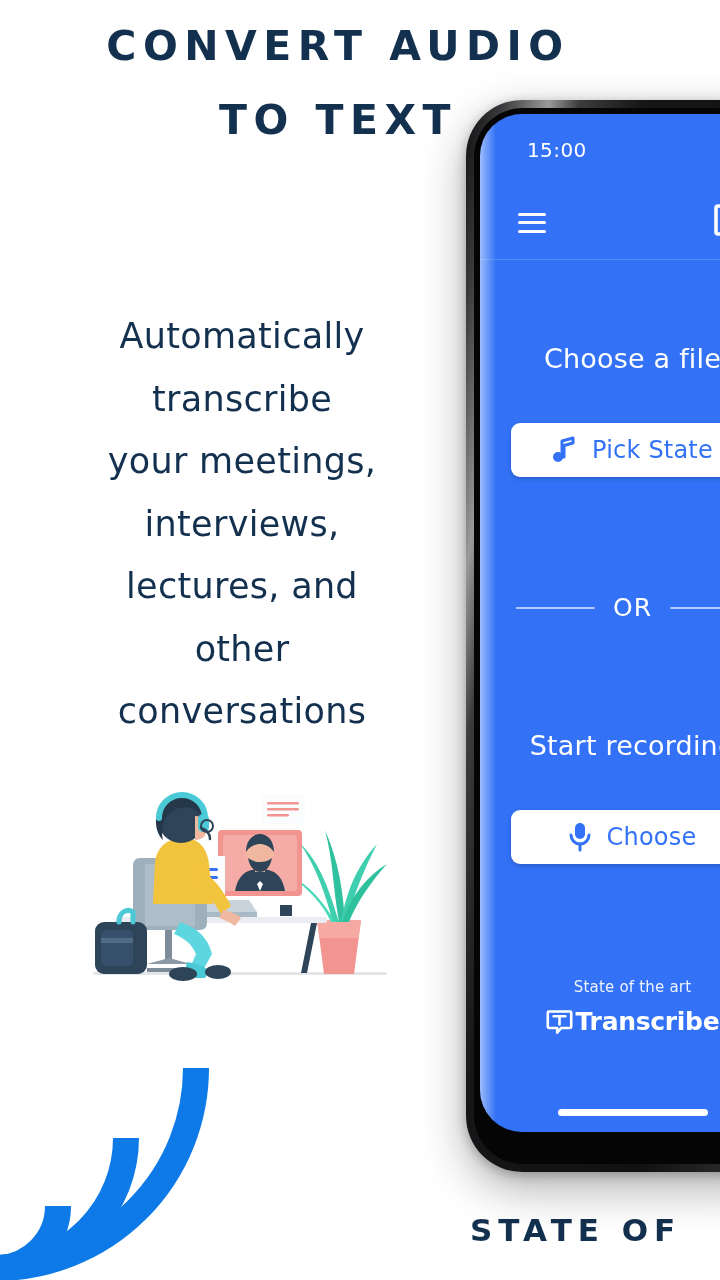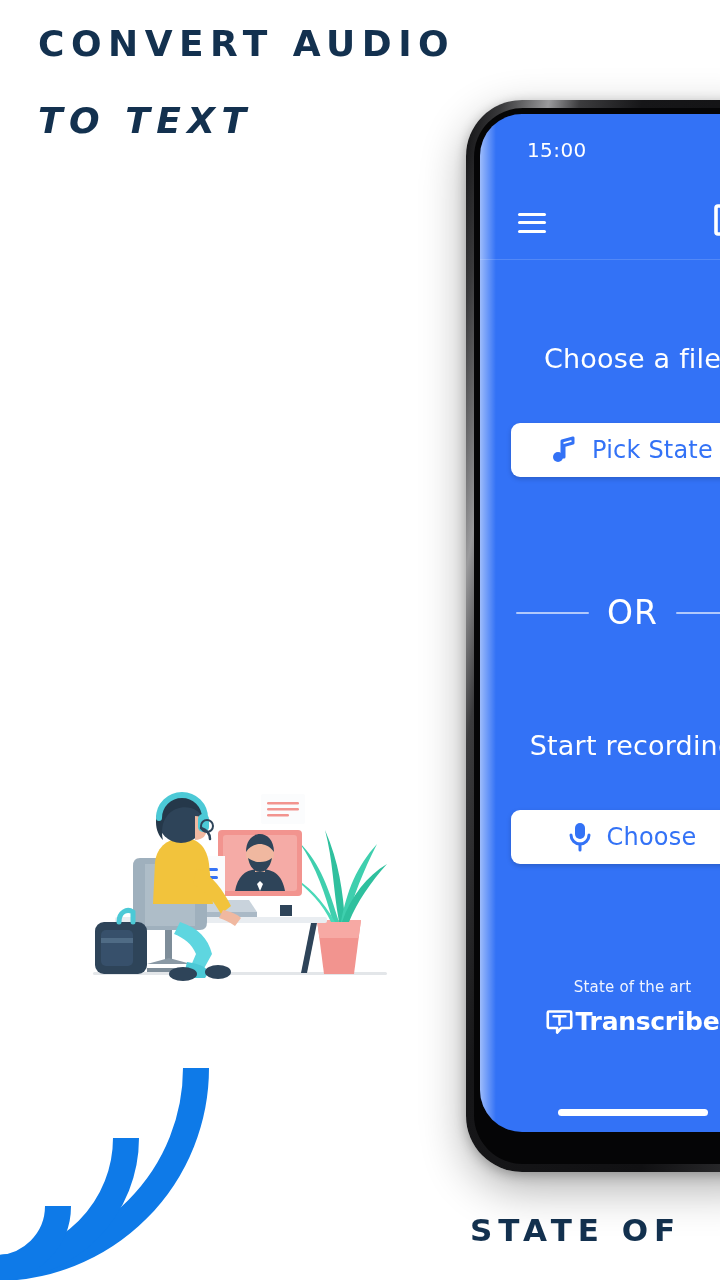--- a/index.html
+++ b/index.html
@@ -23,26 +23,27 @@
 
   
   .headline {
     position: absolute;
     left: 38px;
     top: 26px;
     width: 600px;
     color: #13314f;
     font-family: "DejaVu Sans", sans-serif;
     font-weight: 700;
-    font-size: 36px;
+    font-size: 41px;
     line-height: 1.02;
     letter-spacing: 6.5px;
+    text-align: center;
   }
   .headline .line { display: block; white-space: nowrap; }
-  .headline .line2 { margin-top: 40px; font-style: italic; }
+  .headline .line2 { margin-top: 32px; }
 
   
   .subcopy {
     position: absolute;
     left: 52px;
     top: 305px;
     width: 380px;
     text-align: center;
     color: #13314f;
     font-family: "DejaVu Sans", sans-serif;
@@ -226,21 +227,21 @@
   }
   .or-divider .rule {
     flex: 1 1 auto;
     height: 2px;
     background: rgba(255,255,255,.62);
     border-radius: 1px;
   }
   .or-divider .or-text {
     color: #ffffff;
     font-family: "DejaVu Sans", sans-serif;
-    font-size: 33px;
+    font-size: 25px;
     letter-spacing: 1px;
   }
 
   
   .screen-footer {
     position: absolute;
     left: 0; right: 0;
     bottom: 96px;
     text-align: center;
   }
@@ -284,20 +285,29 @@
 </head>
 <body>
 
 <div id="canvas">
 
   <h1 class="headline">
     <span class="line line1">CONVERT AUDIO</span>
     <span class="line line2">TO TEXT</span>
   </h1>
 
+  <p class="subcopy">
+    <span class="ln">Automatically</span>
+    <span class="ln">transcribe</span>
+    <span class="ln">your meetings,</span>
+    <span class="ln">interviews,</span>
+    <span class="ln">lectures, and</span>
+    <span class="ln">other</span>
+    <span class="ln">conversations</span>
+  </p>
 
   <div class="illustration">
     <svg viewBox="0 0 310 220" xmlns="http://www.w3.org/2000/svg">
 
       <rect x="8" y="200" width="294" height="3" rx="1.5" fill="#e3e6e9"></rect>
 
       <path d="M232 148 h44 l-7 54 h-30 z" fill="#f2948f"></path>
       <path d="M232 148 h44 l-2.4 18 h-39.2 z" fill="#f7a9a4"></path>
 
       <path d="M254 150 C244 118 236 92 214 70 C232 96 240 122 248 150 Z" fill="#3fcfae"></path>

